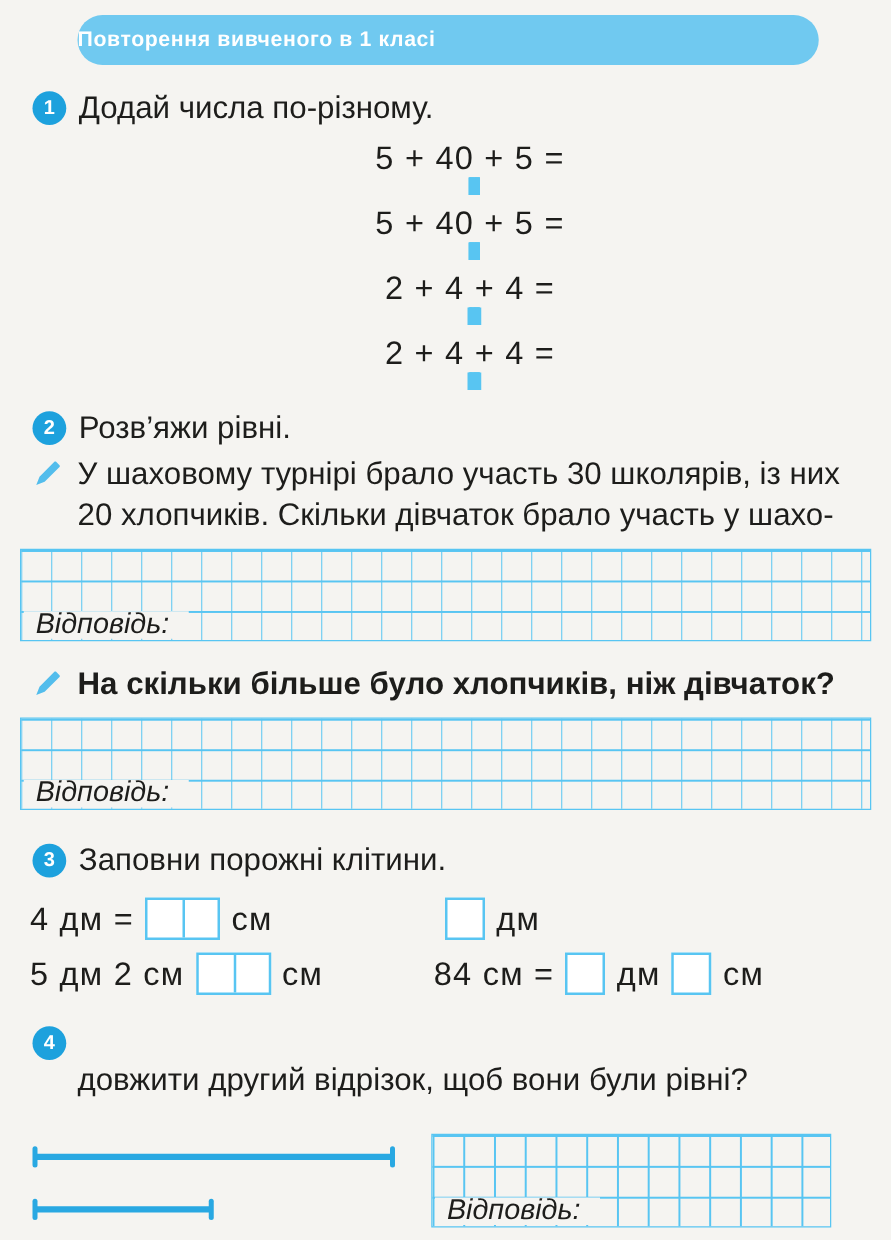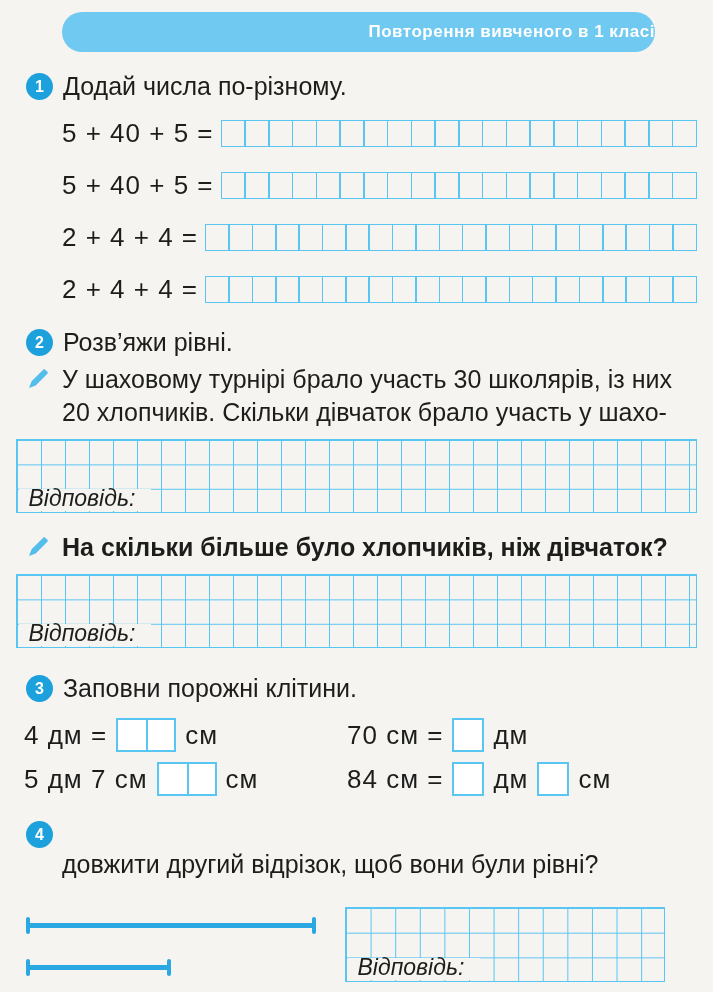--- a/index.html
+++ b/index.html
@@ -9,37 +9,37 @@
     font-family:"Liberation Sans", sans-serif;
     color:#1d1d1b;
   }
 
   
   .banner {
     margin:12px 0 0 62px;
     width:593px; height:40px;
     background:#70c9f0;
     border-radius:20px;
-    display:flex; align-items:center; justify-content:flex-end;
+    display:flex; align-items:center; justify-content:flex-start;
     color:#ffffff; font-size:17px; font-weight:bold; letter-spacing:.5px;
   }
 
   
   .task-header { display:flex; align-items:center; margin-left:26px; }
   .task-num {
     width:27px; height:27px; flex:0 0 27px;
     background:#1da1dd; border-radius:50%;
     display:flex; align-items:center; justify-content:center;
     color:#fff; font-size:16px; font-weight:bold;
   }
   .task-title { margin-left:10px; font-size:25px; white-space:nowrap; }
 
   
   .eq-block { margin:10px 16px 0 62px; }
-  .eq-row { display:flex; align-items:center; margin-bottom:7px; height:45px; }
+  .eq-row { display:flex; align-items:center; margin-bottom:7px; height:45px;flex-direction:column; }
   .eq-label { font-size:26px; white-space:nowrap; margin-right:7px; letter-spacing:1px; }
   .eq-cells { flex:1; display:flex; height:27px; }
   .eq-cells .cell {
     flex:1; border:1.6px solid #58c5f2; margin-left:-1.6px;
   }
   .eq-cells .cell:first-child { margin-left:0; }
 
   
   .pencil-block { display:flex; margin:6px 16px 0 26px; }
   .pencil-col { flex:0 0 36px; padding-top:4px; }
@@ -271,30 +271,29 @@
 <div class="fill-row mt10">
   <div class="fill-item left">
       <span class="fill-text">4 дм =</span>
       <div class="fill-box">
         <div class="fill-cell"></div>
         <div class="fill-cell"></div>
       </div>
       <span class="fill-text">см</span>
     </div>
   <div class="fill-item">
-      <span class="fill-text">70 см =</span>
       <div class="fill-box">
         <div class="fill-cell"></div>
       </div>
       <span class="fill-text">дм</span>
     </div>
 </div>
 <div class="fill-row">
   <div class="fill-item left">
-      <span class="fill-text">5 дм 7 см</span>
+      <span class="fill-text">5 дм 2 см</span>
       <div class="fill-box">
         <div class="fill-cell"></div>
         <div class="fill-cell"></div>
       </div>
       <span class="fill-text">см</span>
     </div>
   <div class="fill-item">
       <span class="fill-text">84 см =</span>
       <div class="fill-box">
         <div class="fill-cell"></div>

